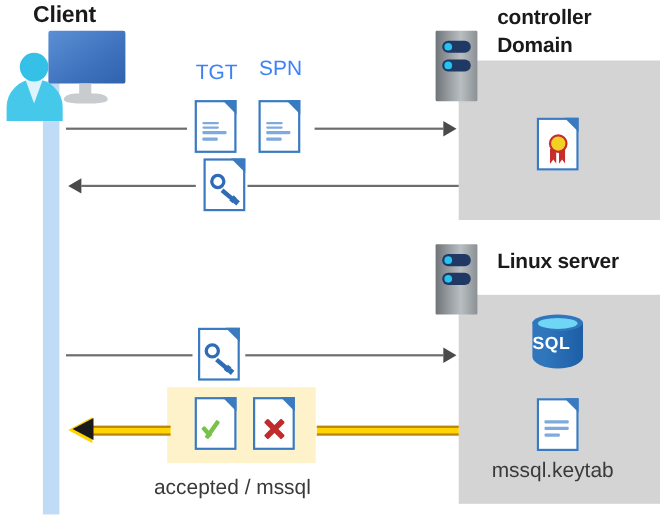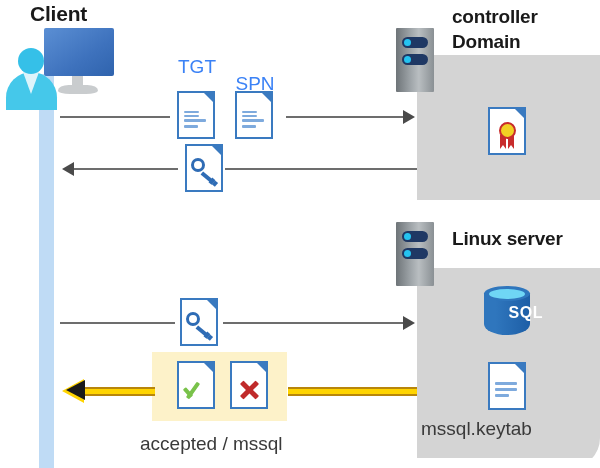--- a/index.html
+++ b/index.html
@@ -7,21 +7,20 @@
     padding: 0;
     background: #ffffff;
   }
   #canvas {
     position: relative;
     width: 600px;
     height: 468px;
     background: #ffffff;
     overflow: hidden;
     font-family: "Liberation Sans", sans-serif;
-    border-radius: 30px;
   }
   .abs { position: absolute; }
 
   
   .title-bold {
     font-weight: bold;
     color: #1a1a1a;
     letter-spacing: -0.2px;
   }
   #client-title {
@@ -223,21 +222,21 @@
     height: 2px; width: 15px; background: #7eaadd; margin-bottom: 2px;
   }
 
   .doc-label {
     font-size: 19px;
     color: #3b82f6;
     text-align: center;
     width: 60px;
   }
   #tgt-label { left: 167px; top: 56px; }
-  #spn-label { left: 225px; top: 73px; }
+  #spn-label { left: 225px; top: 52px; }
   #tgt-doc   { left: 177px; top: 91px; }
   #spn-doc   { left: 235px; top: 91px; }
   #ticket-doc1 { left: 185px; top: 144px; }
   #ticket-doc2 { left: 180px; top: 298px; }
   #check-doc  { left: 177px; top: 361px; }
   #cross-doc  { left: 230px; top: 361px; }
   #cert-doc   { left: 488px; top: 107px; }
   #keytab-doc { left: 488px; top: 362px; }
 
   
@@ -363,33 +362,33 @@
     position: absolute;
     left: 5px; top: 3px;
     width: 36px; height: 10px;
     background: #6fd6f5;
     border-radius: 50%;
   }
   .cyl-text {
     position: absolute;
     left: 0; top: 18px;
     width: 59px;
-    text-align: right;
+    text-align: left;
     color: #ffffff;
     font-size: 16px;
     font-weight: bold;
     letter-spacing: 0.5px;
   }
 
   
   .caption {
     color: #3a3a3a;
     font-size: 19px;
   }
-  #keytab-caption { left: 421px; top: 418px; }
+  #keytab-caption { left: 447px; top: 418px; }
   #accepted-caption { left: 140px; top: 433px; }
 </style>
 </head>
 <body>
 
 <div id="canvas">
 
   <div class="abs gray-panel" id="dc-panel"></div>
   <div class="abs gray-panel" id="linux-panel"></div>
 

